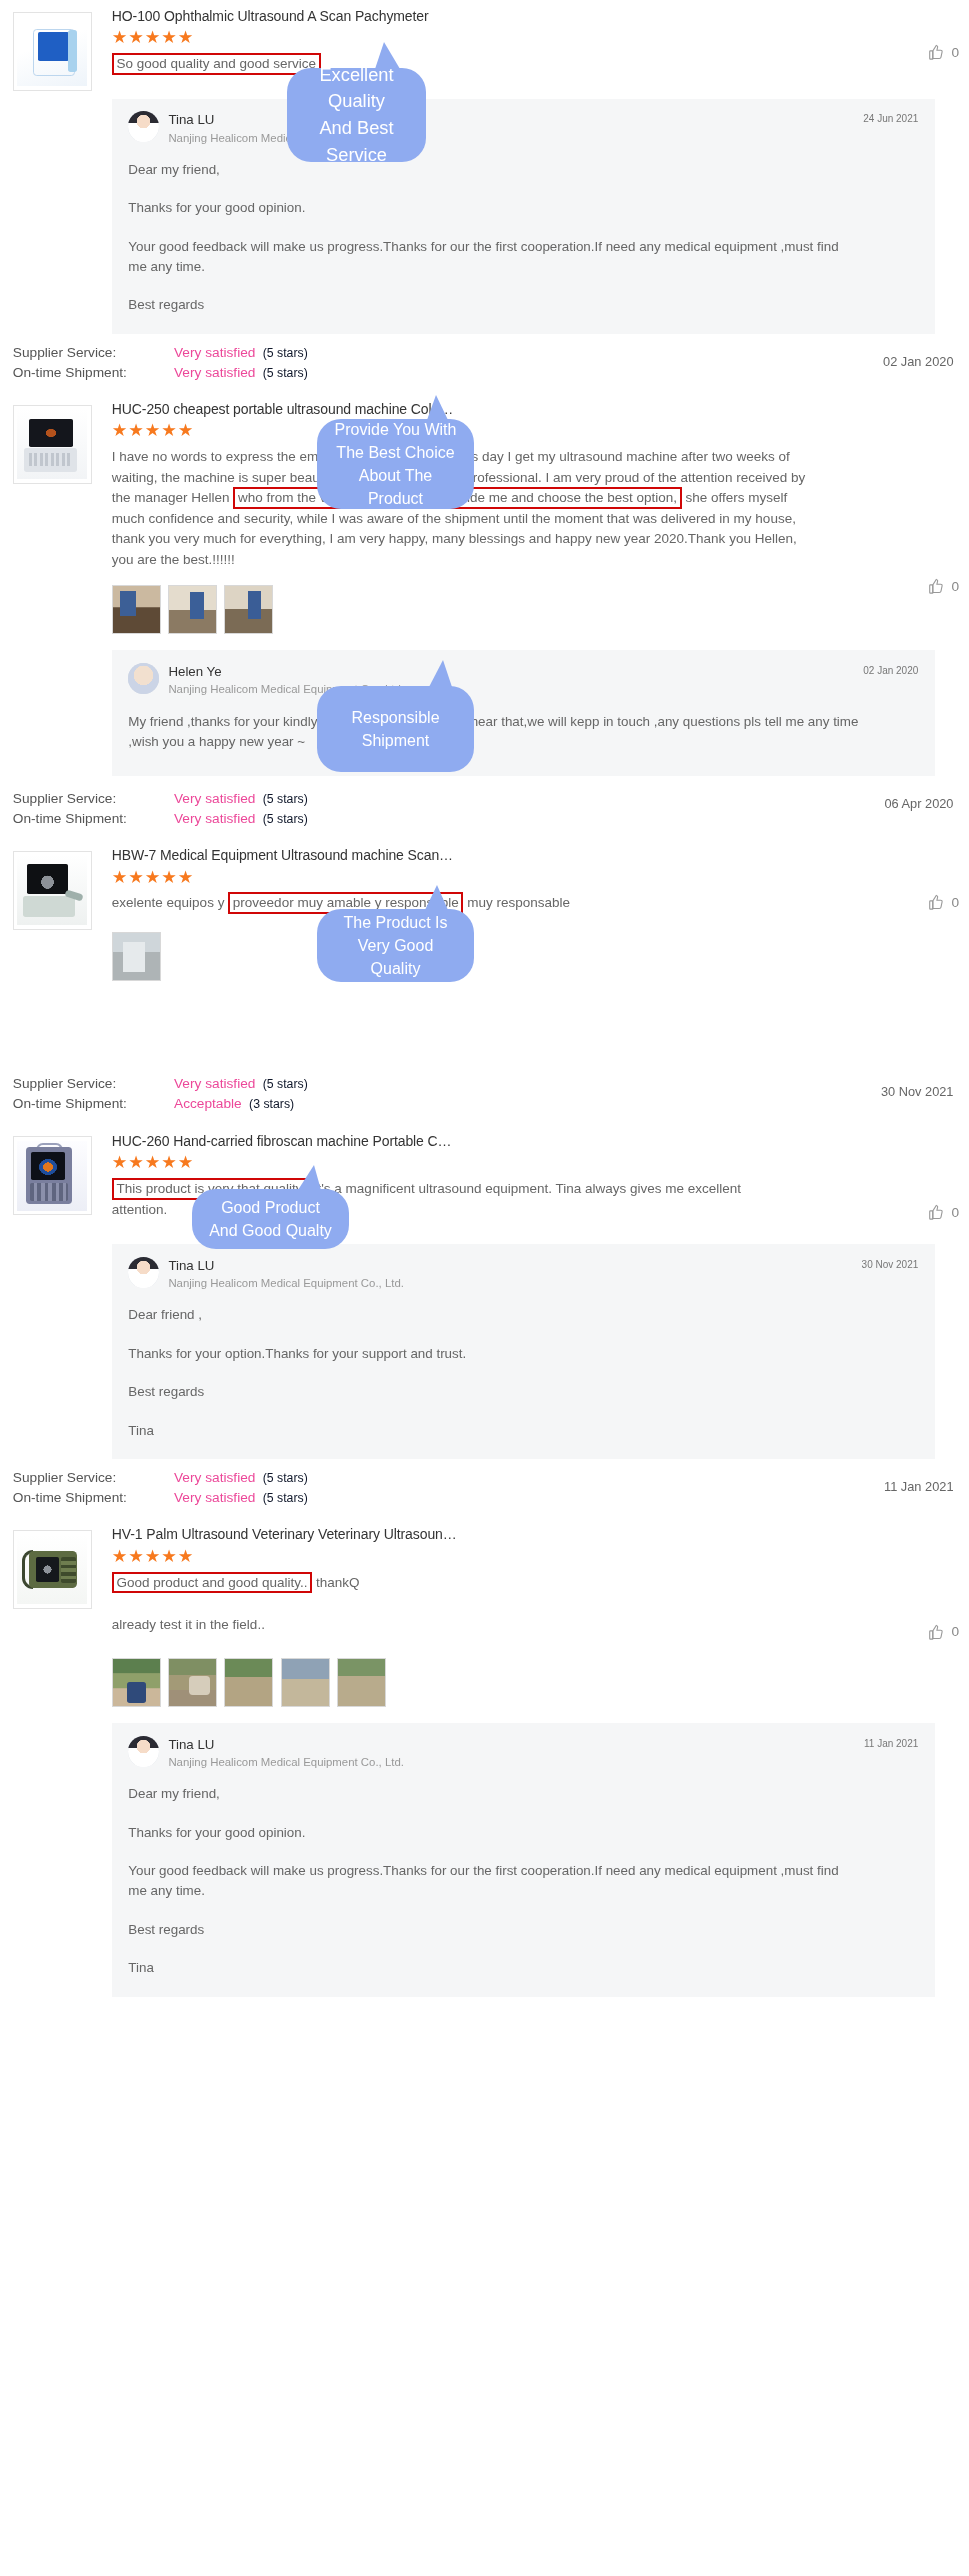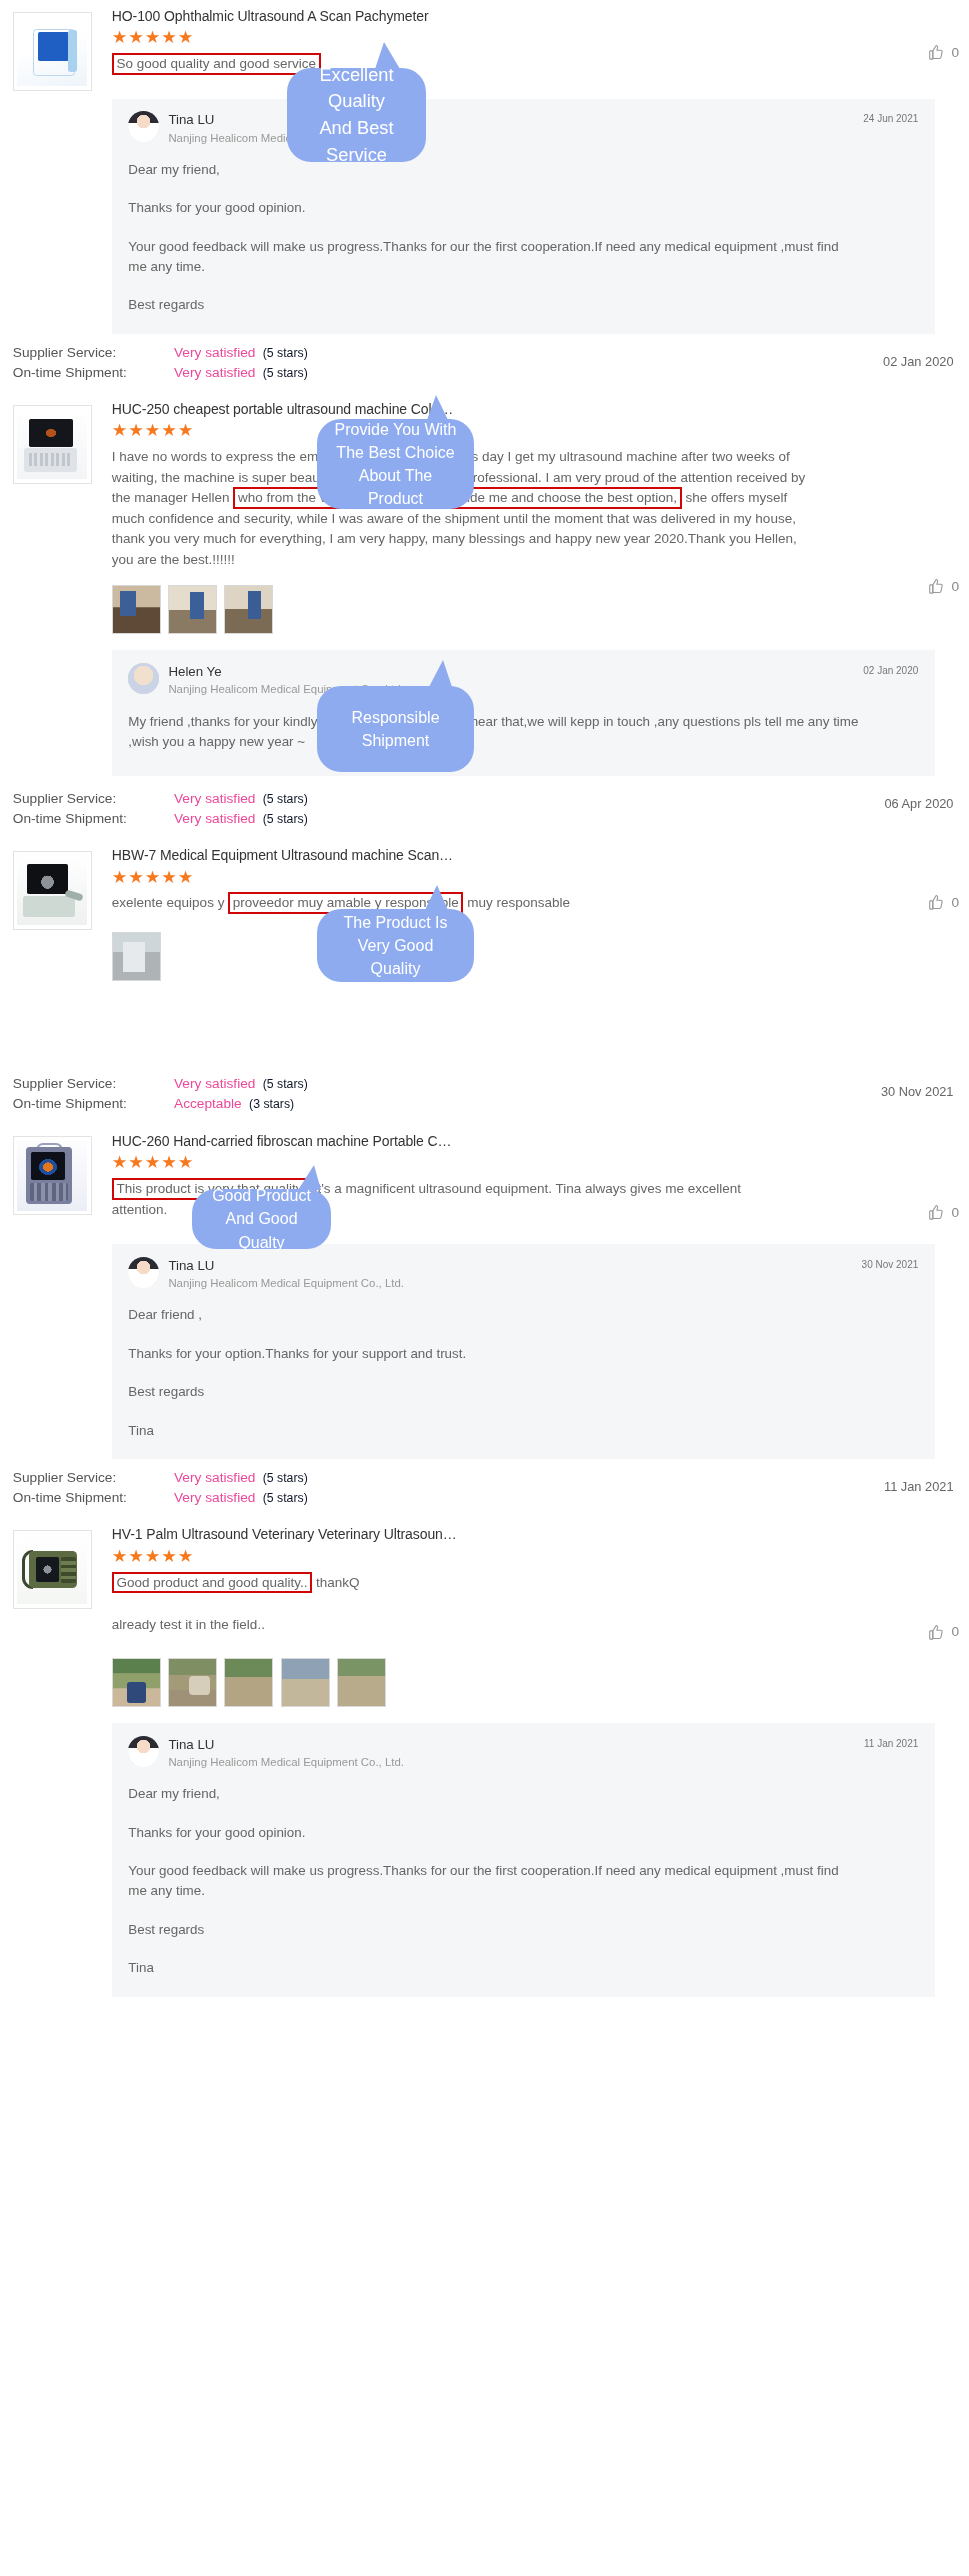--- a/index.html
+++ b/index.html
@@ -488,20 +488,20 @@
 Shipment</span>
     <span class="tail" style="left:112px; top:-25.6px; border-width:0 9.1px 27.4px 14.6px; border-color:transparent transparent #8fabf0 transparent;"></span>
   </div>
 
   <div class="callout" style="left:317px; top:909px; width:157px; height:73px; font-size:16px;">
     <span style="white-space:pre-line;">The Product Is
 Very Good Quality</span>
     <span class="tail" style="left:108px; top:-24px; border-width:0 11px 25.6px 12.8px; border-color:transparent transparent #8fabf0 transparent;"></span>
   </div>
 
-  <div class="callout" style="left:192px; top:1189px; width:139px; height:60px; font-size:16px;">
+  <div class="callout" style="left:192px; top:1189px; width:157px; height:60px; font-size:16px;">
     <span style="white-space:pre-line;">Good Product
 And Good Qualty</span>
     <span class="tail" style="left:106px; top:-24px; border-width:0 7.3px 25.6px 16.5px; border-color:transparent transparent #8fabf0 transparent;"></span>
   </div>
 
 </div>
 
 
 </body></html>

